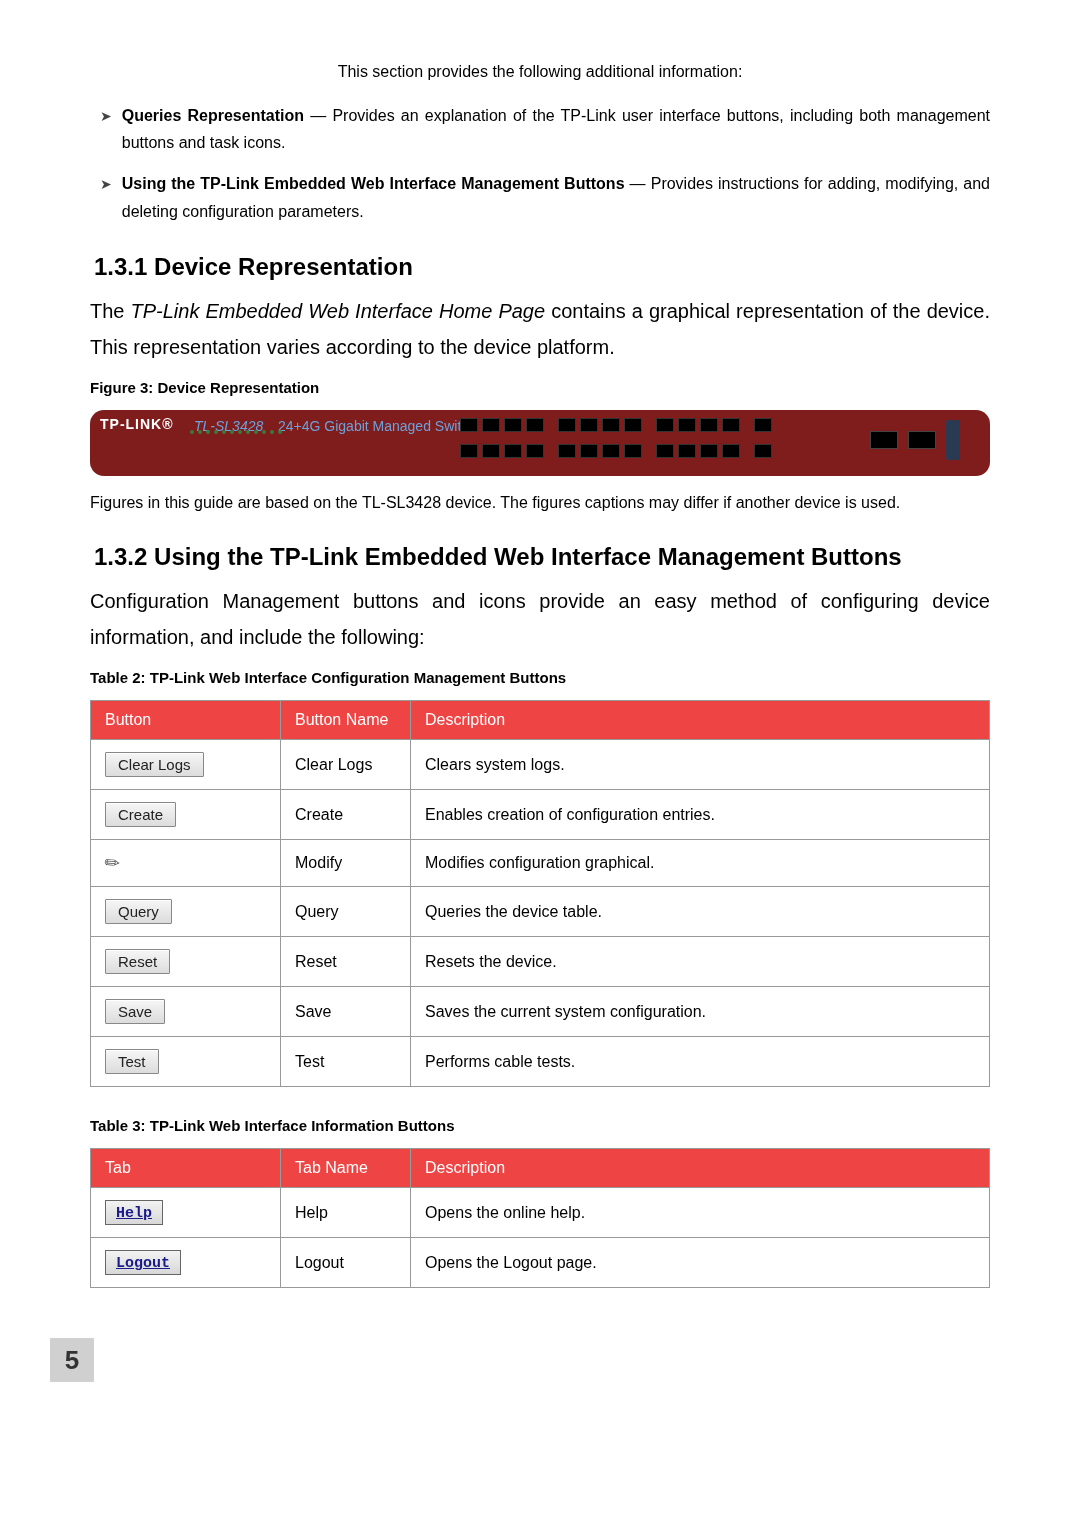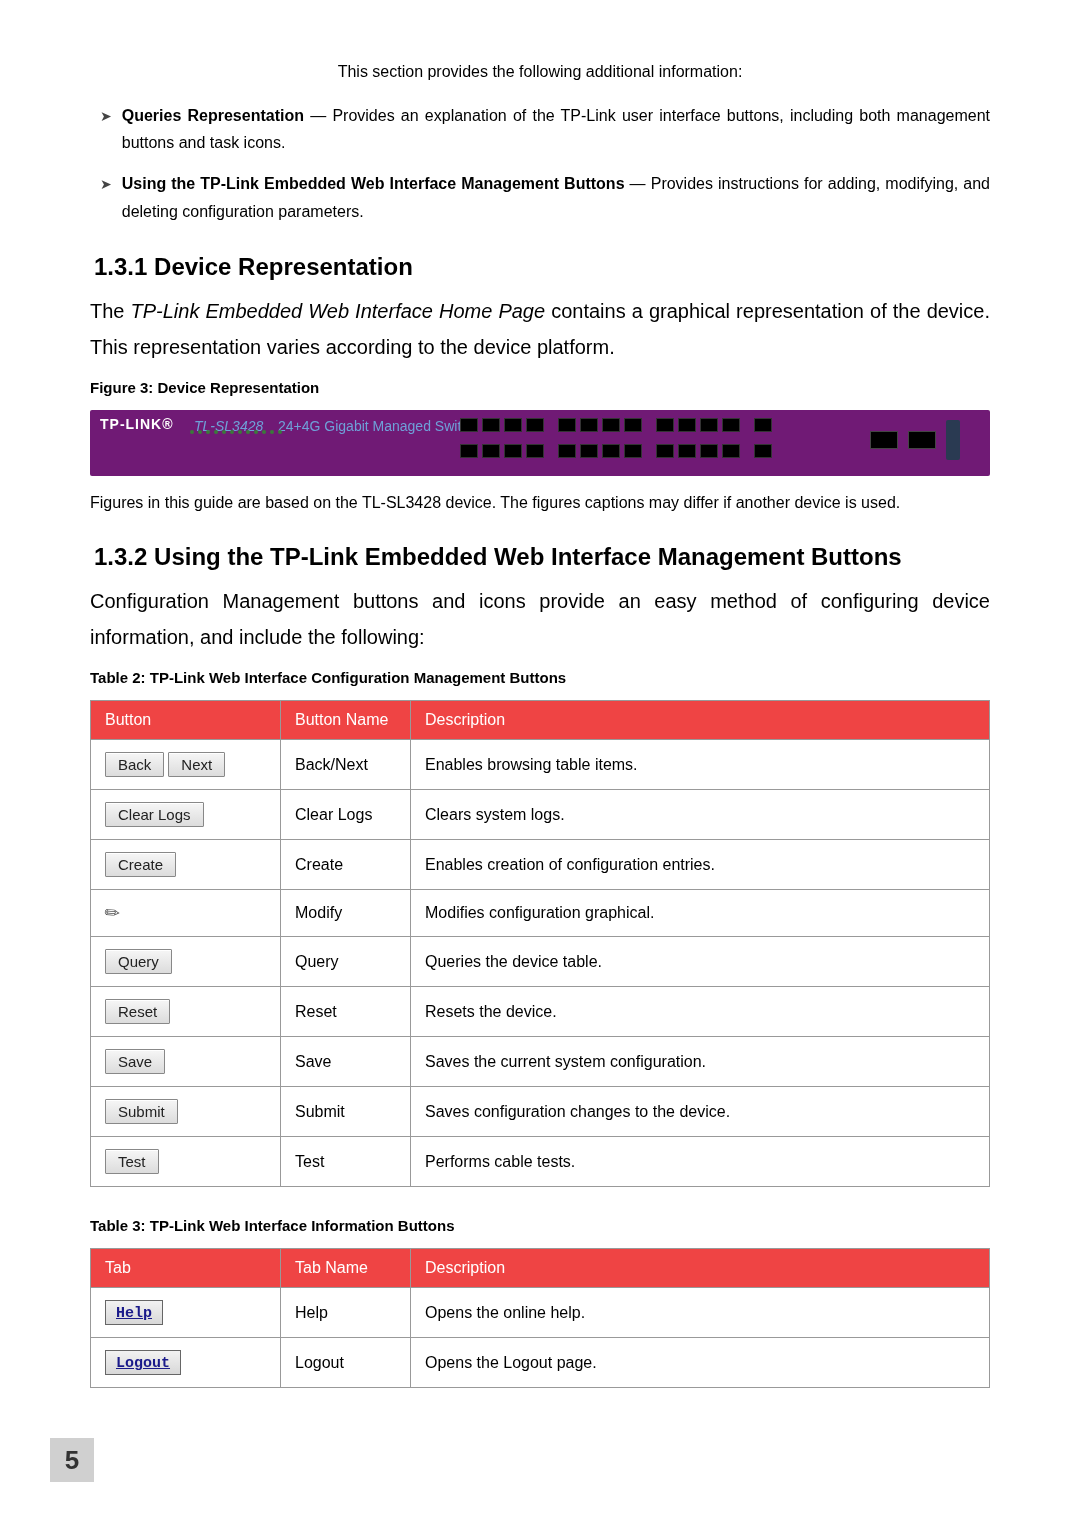--- a/index.html
+++ b/index.html
@@ -7,21 +7,21 @@
   .page { padding: 60px 90px 40px 90px; width: 1080px; }
   .intro { font-size: 16px; margin-bottom: 18px; line-height: 1.5; text-align: center; }
   .bullets { margin-left: 10px; margin-bottom: 28px; }
   .bullet { display: flex; gap: 10px; font-size: 16px; margin-bottom: 14px; line-height: 1.7; text-align: justify; }
   .arrow { color: #444; font-size: 14px; margin-top: 3px; }
   .bullet-body { flex: 1; }
   .bullet-body b { font-weight: bold; }
   h2.section { font-size: 24px; font-weight: bold; margin: 20px 0 12px 4px; }
   .para { font-size: 20px; line-height: 1.8; text-align: justify; margin-bottom: 14px; }
   .caption { font-size: 15px; font-weight: bold; margin: 12px 0 14px 0; }
-  .device-fig { width: 100%; height: 66px; background: #701a75; border-radius: 2px; margin-bottom: 14px; position: relative; overflow: hidden; }
+  .device-fig { width: 100%; height: 66px; background: #7f1d1d; border-radius: 14px; margin-bottom: 14px; position: relative; overflow: hidden; }
   .device-fig .label { color: #6fa0d8; font-size: 14px; position: absolute; }
   .device-fig .brand { color: #fff; font-weight: bold; font-size: 14px; position: absolute; top: 6px; left: 10px; letter-spacing: 1px; }
   .device-fig .ports { position: absolute; top: 8px; left: 370px; display: flex; gap: 14px; }
   .portgroup { display: flex; gap: 4px; }
   .port { width: 18px; height: 14px; background: #000; border: 1px solid #333; }
   .portrow2 { position: absolute; top: 34px; left: 370px; display: flex; gap: 14px; }
   .sfpblock { position: absolute; right: 30px; top: 10px; display: flex; gap: 10px; align-items: center; }
   .sfp { width: 28px; height: 18px; background: #000; border: 1px solid #444; }
   .console { width: 14px; height: 40px; background: #2a3a52; border-radius: 2px; }
   .leds { position: absolute; top: 20px; left: 100px; display: flex; gap: 4px; }
@@ -152,25 +152,20 @@
   <table class="mgmt">
     <thead>
       <tr>
         <th class="col-btn">Button</th>
         <th class="col-name">Button Name</th>
         <th>Description</th>
       </tr>
     </thead>
     <tbody id="t2body">
         <tr>
-          <td class="col-btn"><span class="btn">Back</span><span class="btn">Next</span></td>
-          <td class="col-name">Back/Next</td>
-          <td>Enables browsing table items.</td>
-        </tr>
-        <tr>
           <td class="col-btn"><span class="btn">Clear Logs</span></td>
           <td class="col-name">Clear Logs</td>
           <td>Clears system logs.</td>
         </tr>
         <tr>
           <td class="col-btn"><span class="btn">Create</span></td>
           <td class="col-name">Create</td>
           <td>Enables creation of configuration entries.</td>
         </tr>
         <tr>
@@ -185,25 +180,20 @@
         </tr>
         <tr>
           <td class="col-btn"><span class="btn">Reset</span></td>
           <td class="col-name">Reset</td>
           <td>Resets the device.</td>
         </tr>
         <tr>
           <td class="col-btn"><span class="btn">Save</span></td>
           <td class="col-name">Save</td>
           <td>Saves the current system configuration.</td>
-        </tr>
-        <tr>
-          <td class="col-btn"><span class="btn">Submit</span></td>
-          <td class="col-name">Submit</td>
-          <td>Saves configuration changes to the device.</td>
         </tr>
         <tr>
           <td class="col-btn"><span class="btn">Test</span></td>
           <td class="col-name">Test</td>
           <td>Performs cable tests.</td>
         </tr>
       </tbody>
   </table>
 
   <p class="caption">Table 3: TP-Link Web Interface Information Buttons</p>

